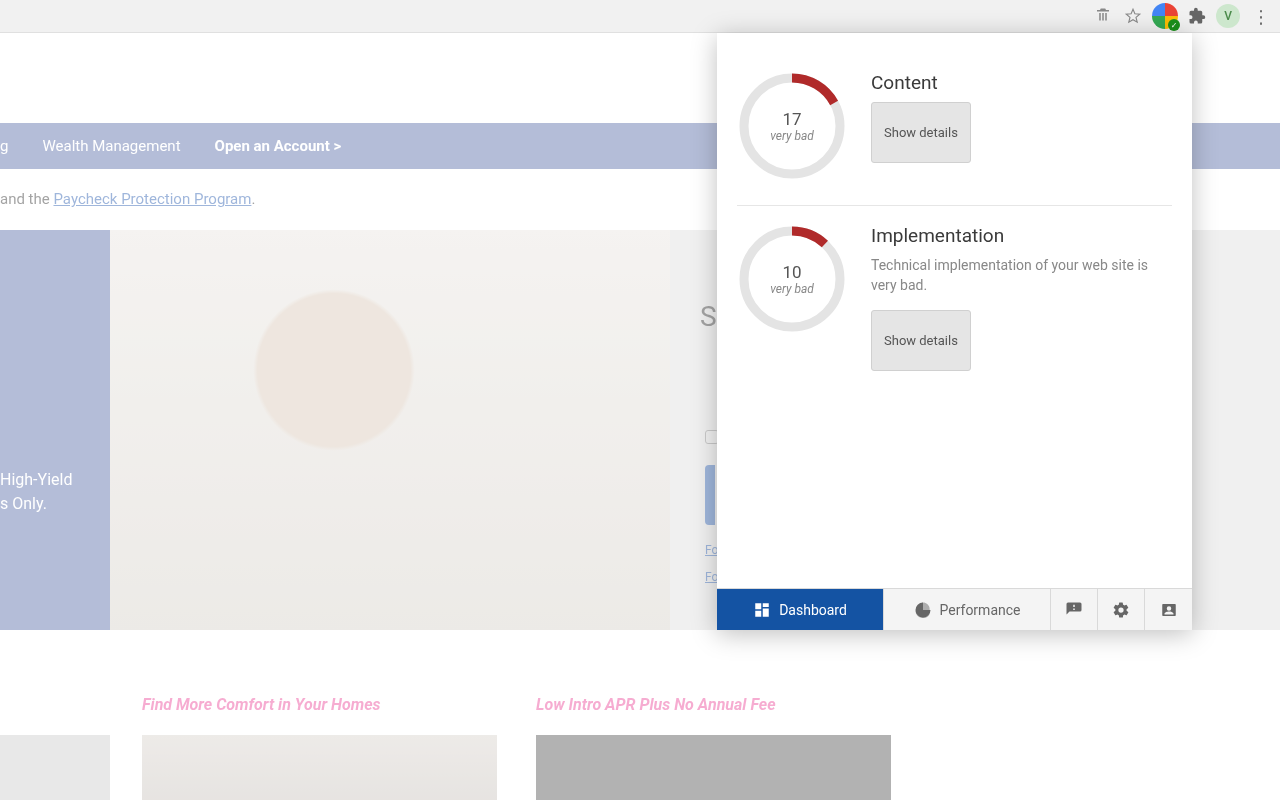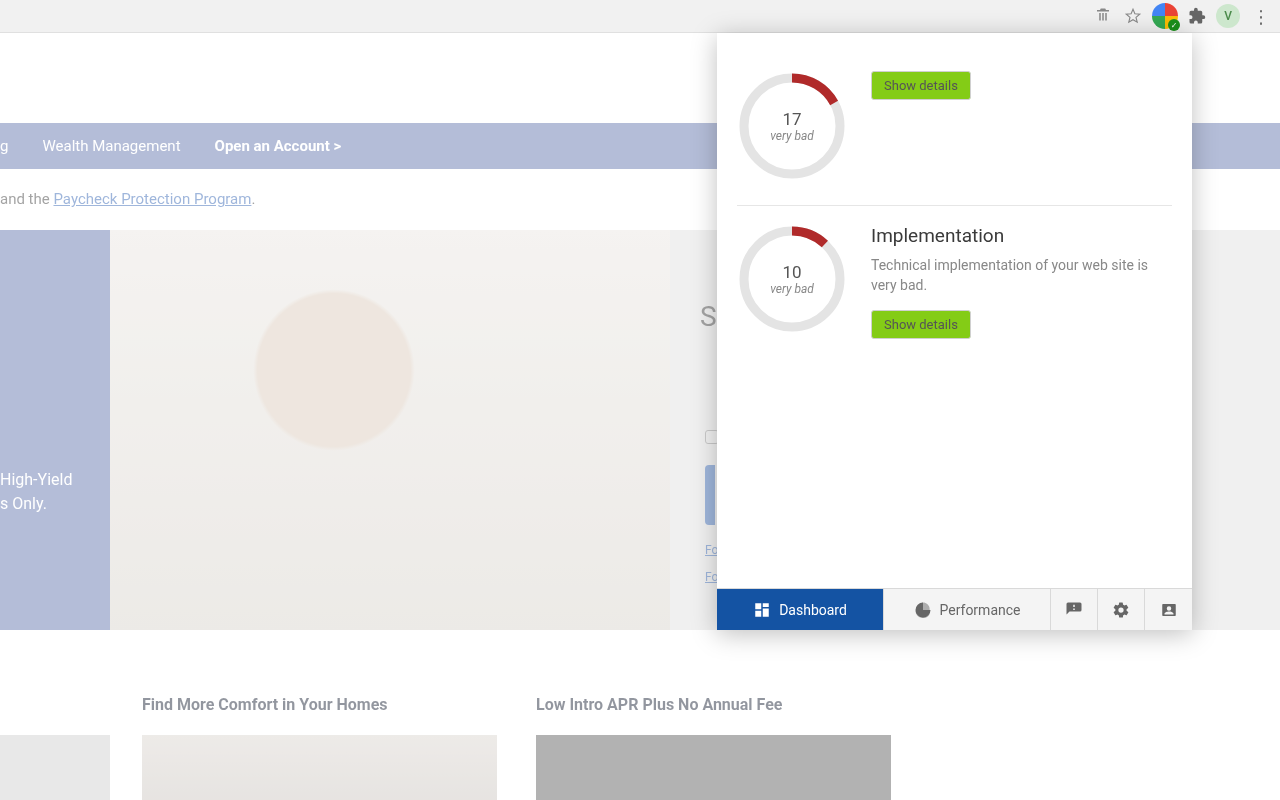--- a/index.html
+++ b/index.html
@@ -22,42 +22,42 @@
   .notice-bar a{color:#2a5db0;text-decoration:underline;margin-top:21px;}
 
   .hero{position:absolute;top:230px;left:0;right:0;height:400px;background:linear-gradient(90deg,#5a6ea8 0 110px,#ddd 110px);}
   .hero-img{position:absolute;left:110px;top:0;width:560px;height:400px;background:radial-gradient(circle at 40% 35%,#d9c8b8 0 18%,transparent 19%),linear-gradient(#e8e4df,#d6d1ca);}
   .hero-text{position:absolute;left:0;top:238px;color:#fff;font-size:16px;line-height:1.5;}
   .hero-s{position:absolute;left:700px;top:70px;font-size:28px;color:#333;}
   .hero-btn{position:absolute;left:705px;top:235px;width:10px;height:60px;background:#2a5db0;border-radius:4px 0 0 4px;}
   .hero-link{position:absolute;left:705px;color:#2a5db0;font-size:12px;text-decoration:underline;}
   .hero-checkbox{position:absolute;left:705px;top:200px;width:14px;height:14px;border:1px solid #888;border-radius:3px;}
 
-  .promo{position:absolute;top:695px;font-size:16px;font-weight:700;color:#0f172a;}
+  .promo{position:absolute;top:695px;font-size:16px;font-weight:700;color:#ec4899;font-style:italic;}
   .promo1{left:142px;}
   .promo2{left:536px;}
   .promo-img{position:absolute;top:735px;height:65px;background:#ccc;}
   .pi0{left:0;width:110px;}
   .pi1{left:142px;width:355px;background:linear-gradient(#d8d2cc,#c9c3bd);}
   .pi2{left:536px;width:355px;background:#555;}
 
   
   .popup{position:absolute;top:33px;right:88px;width:475px;height:597px;background:#fff;box-shadow:0 4px 24px rgba(0,0,0,.25);z-index:30;display:flex;flex-direction:column;}
   .popup-body{flex:1;overflow:auto;padding:20px 20px 0 20px;}
   .metric{display:flex;gap:24px;padding:18px 0 24px 0;border-bottom:1px solid #e6e6e6;}
   .metric:last-child{border-bottom:none;}
   .gauge{flex:0 0 110px;height:110px;position:relative;}
   .gauge svg{transform:rotate(-90deg);}
   .gauge-center{position:absolute;inset:0;display:flex;flex-direction:column;align-items:center;justify-content:center;}
   .gauge-score{font-size:17px;color:#555;}
   .gauge-label{font-size:12px;font-style:italic;color:#888;}
   .metric-info{flex:1;}
   .metric-title{font-size:19px;color:#3a3a3a;margin-bottom:8px;}
   .metric-desc{font-size:14px;color:#888;line-height:1.45;margin-bottom:14px;}
-  .details-btn{font-size:13px;color:#555;background:#84cc16;border:1px solid #d0d0d0;border-radius:3px;padding:6px 12px;cursor:pointer;}
+  .details-btn{font-size:13px;color:#555;background:#e5e5e5;border:1px solid #d0d0d0;border-radius:3px;padding:22px 12px;cursor:pointer;}
 
   .popup-tabs{display:flex;height:42px;border-top:1px solid #d9d9d9;background:#f4f4f4;}
   .tab{display:flex;align-items:center;justify-content:center;gap:8px;font-size:14px;color:#666;border-right:1px solid #d9d9d9;cursor:pointer;}
   .tab.active{background:#1453a3;color:#fff;}
   .tab.main{flex:1;}
   .tab.icononly{width:47px;}
   .tab svg{width:18px;height:18px;fill:currentColor;}
 </style>
 </head>
 <body>
@@ -120,20 +120,21 @@
         <svg width="110" height="110">
           <circle cx="55" cy="55" r="48" fill="none" stroke="#e4e4e4" stroke-width="9"></circle>
           <circle id="arc0" cx="55" cy="55" r="48" fill="none" stroke-width="9" stroke-linecap="butt" stroke="#b02a2a" stroke-dasharray="51.270792106585425 301.59289474462014"></circle>
         </svg>
         <div class="gauge-center">
           <div class="gauge-score">17</div>
           <div class="gauge-label">very bad</div>
         </div>
       </div>
       <div class="metric-info">
+        <div class="metric-title">Content</div>
         <button class="details-btn">Show details</button>
       </div>
     </div>
 
     <div class="metric">
       <div class="gauge">
         <svg width="110" height="110">
           <circle cx="55" cy="55" r="48" fill="none" stroke="#e4e4e4" stroke-width="9"></circle>
           <circle id="arc1" cx="55" cy="55" r="48" fill="none" stroke-width="9" stroke-linecap="butt" stroke="#b02a2a" stroke-dasharray="36.19114736935442 301.59289474462014"></circle>
         </svg>

